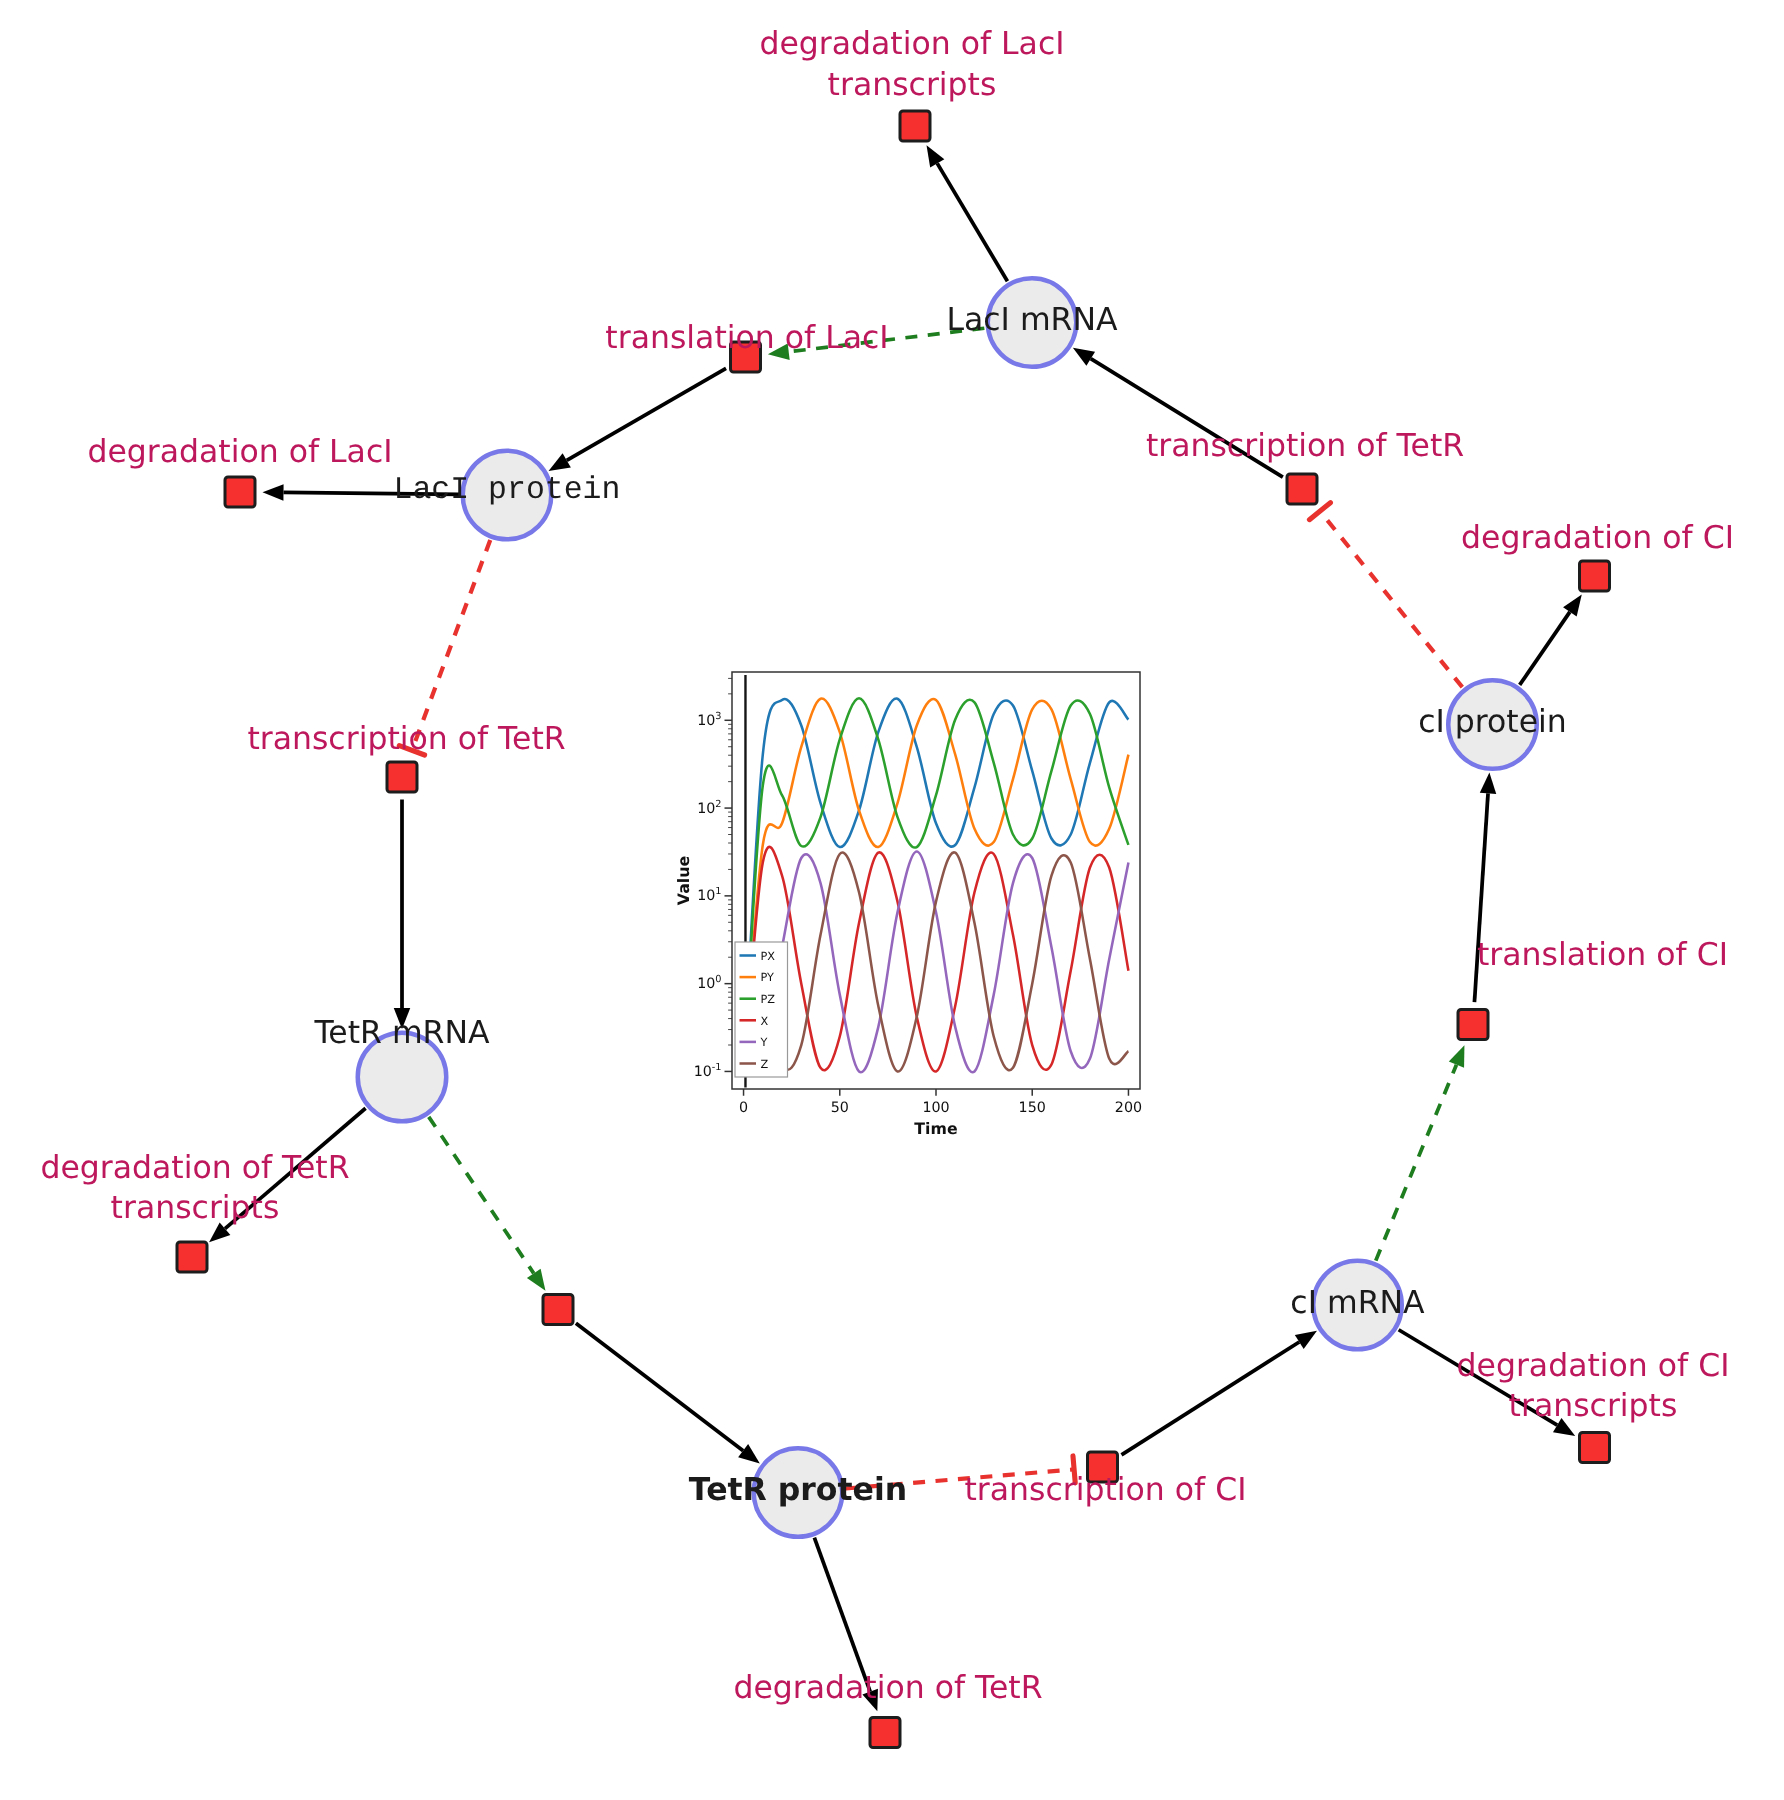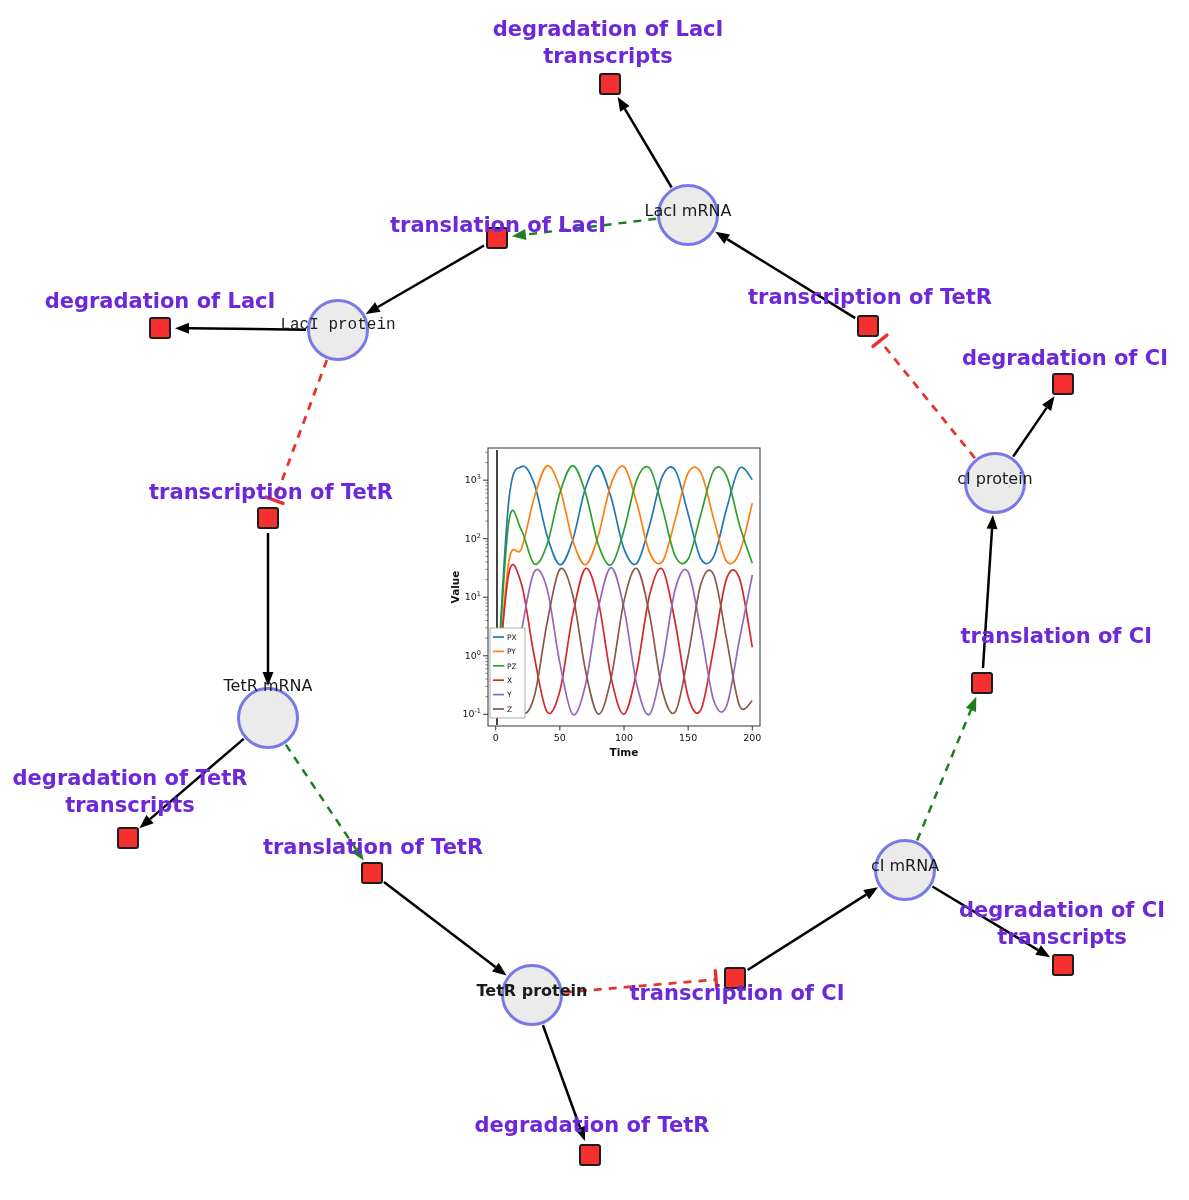--- a/index.html
+++ b/index.html
@@ -4,24 +4,24 @@
 <style>
   html,body{margin:0;padding:0;background:#ffffff;}
   #app{position:relative;width:1189px;height:1200px;overflow:hidden;background:#fff;
        font-family:"DejaVu Sans","Liberation Sans",sans-serif;}
   #edge-layer,#node-layer{position:absolute;left:0;top:0;}
   #node-layer{width:1189px;height:1200px;}
   .species-node{position:absolute;width:62px;height:62px;border-radius:50%;
       background:#ebebeb;border:3px solid #7878e8;box-sizing:border-box;}
   .reaction-node{position:absolute;width:22px;height:22px;background:#f5302e;
       border:2.5px solid #1d1d1d;border-radius:3px;box-sizing:border-box;}
-  .species-label{position:absolute;width:340px;text-align:center;font-size:16px;
+  .species-label{position:absolute;width:340px;text-align:center;font-size:21px;
       color:#1b1b1b;white-space:nowrap;}
-  .reaction-label{position:absolute;width:340px;text-align:center;font-weight:bold;
-      font-size:21px;line-height:27px;color:#6d28d9;white-space:nowrap;}
+  .reaction-label{position:absolute;width:340px;text-align:center;font-weight:normal;
+      font-size:21px;line-height:27px;color:#be185d;white-space:nowrap;}
   #chart-svg{position:absolute;left:448px;top:436px;background:#fff;}
 </style>
 </head>
 <body>
 
 <div id="app">
   <svg id="edge-layer" width="1189" height="1200" viewBox="0 0 1189 1200">
       <g>
         <line x1="671.6288267029656" y1="187.5048243344679" x2="624.8363758004374" y2="108.91750294688846" stroke="#000000" stroke-width="2.5"></line>
         <polygon points="617.6739874829849,96.88836359321817 629.5621091179507,106.10370753646067 620.110642482924,111.73129835731625" fill="#000000"></polygon>
@@ -132,23 +132,20 @@
       <div class="reaction-node" style="left: 1052px; top: 373px; background: rgb(245, 48, 46); border-color: rgb(29, 29, 29);"></div>
       <div class="reaction-label" style="left: 895px; top: 344.5px;">
         <div class="">degradation of CI</div>
       </div>
       <div class="reaction-node" style="left: 117px; top: 827px; background: rgb(245, 48, 46); border-color: rgb(29, 29, 29);"></div>
       <div class="reaction-label" style="left: -40px; top: 765px;">
         <div class="">degradation of TetR</div>
         <div class="">transcripts</div>
       </div>
       <div class="reaction-node" style="left: 361px; top: 862px; background: rgb(245, 48, 46); border-color: rgb(29, 29, 29);"></div>
-      <div class="reaction-label" style="left: 203px; top: 833.5px;">
-        <div class="">translation of TetR</div>
-      </div>
       <div class="reaction-node" style="left: 971px; top: 672px; background: rgb(245, 48, 46); border-color: rgb(29, 29, 29);"></div>
       <div class="reaction-label" style="left: 812px; top: 623px; text-align: right;">
         <div class="">translation of CI</div>
       </div>
       <div class="reaction-node" style="left: 724px; top: 967px; background: rgb(245, 48, 46); border-color: rgb(29, 29, 29);"></div>
       <div class="reaction-label" style="left: 567px; top: 980px;">
         <div class="">transcription of CI</div>
       </div>
       <div class="reaction-node" style="left: 1052px; top: 954px; background: rgb(245, 48, 46); border-color: rgb(29, 29, 29);"></div>
       <div class="reaction-label" style="left: 892px; top: 897px;">

